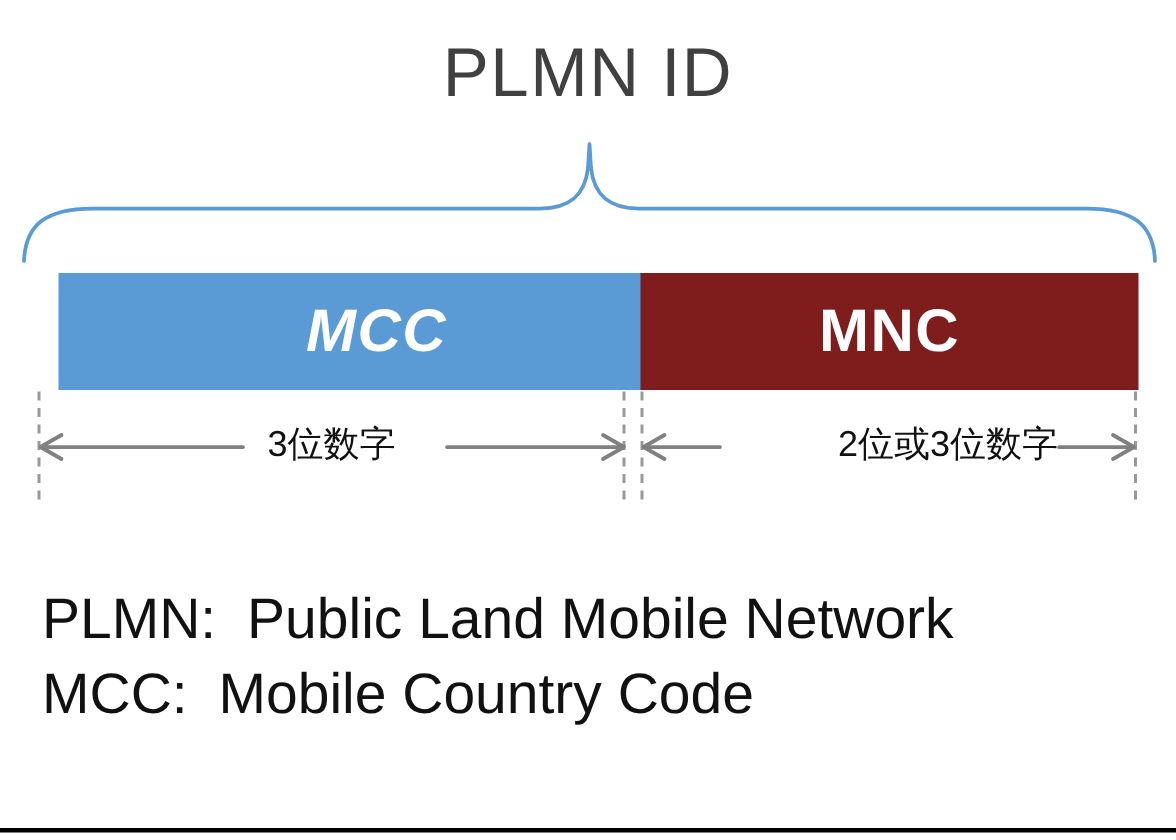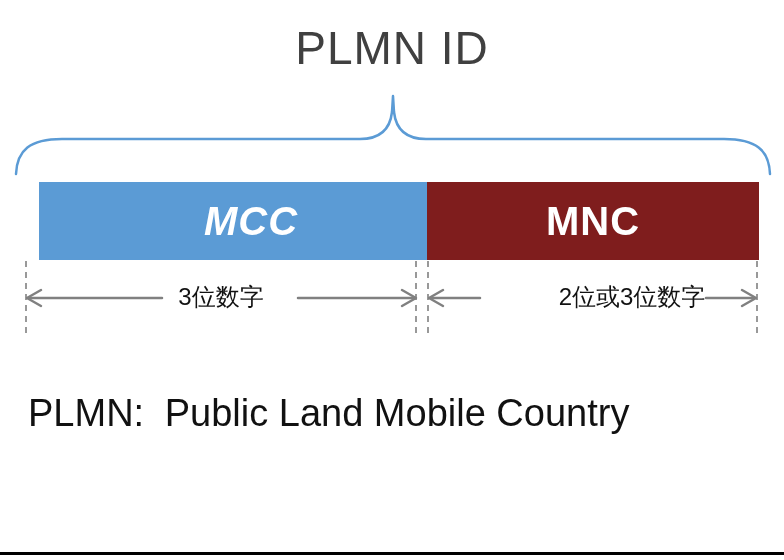--- a/index.html
+++ b/index.html
@@ -85,18 +85,22 @@
   <div class="field-box box-mnc" style="background-color: #7f1d1d;">
     <span class="field-label">MNC</span>
   </div>
 
   <div class="dim-label dim-label-mcc">3位数字</div>
   <div class="dim-label dim-label-mnc">2位或3位数字</div>
 
   <div class="legend">
     <div class="legend-row">
       <span class="legend-term">PLMN:</span>
-      <span class="legend-def">Public Land Mobile Country</span>
+      <span class="legend-def">Public Land Mobile Network</span>
+    </div>
+    <div class="legend-row">
+      <span class="legend-term">MCC:</span>
+      <span class="legend-def">Mobile Country Code</span>
     </div>
   </div>
 
   <div class="bottom-rule"></div>
 </div>
 
 </body></html>

